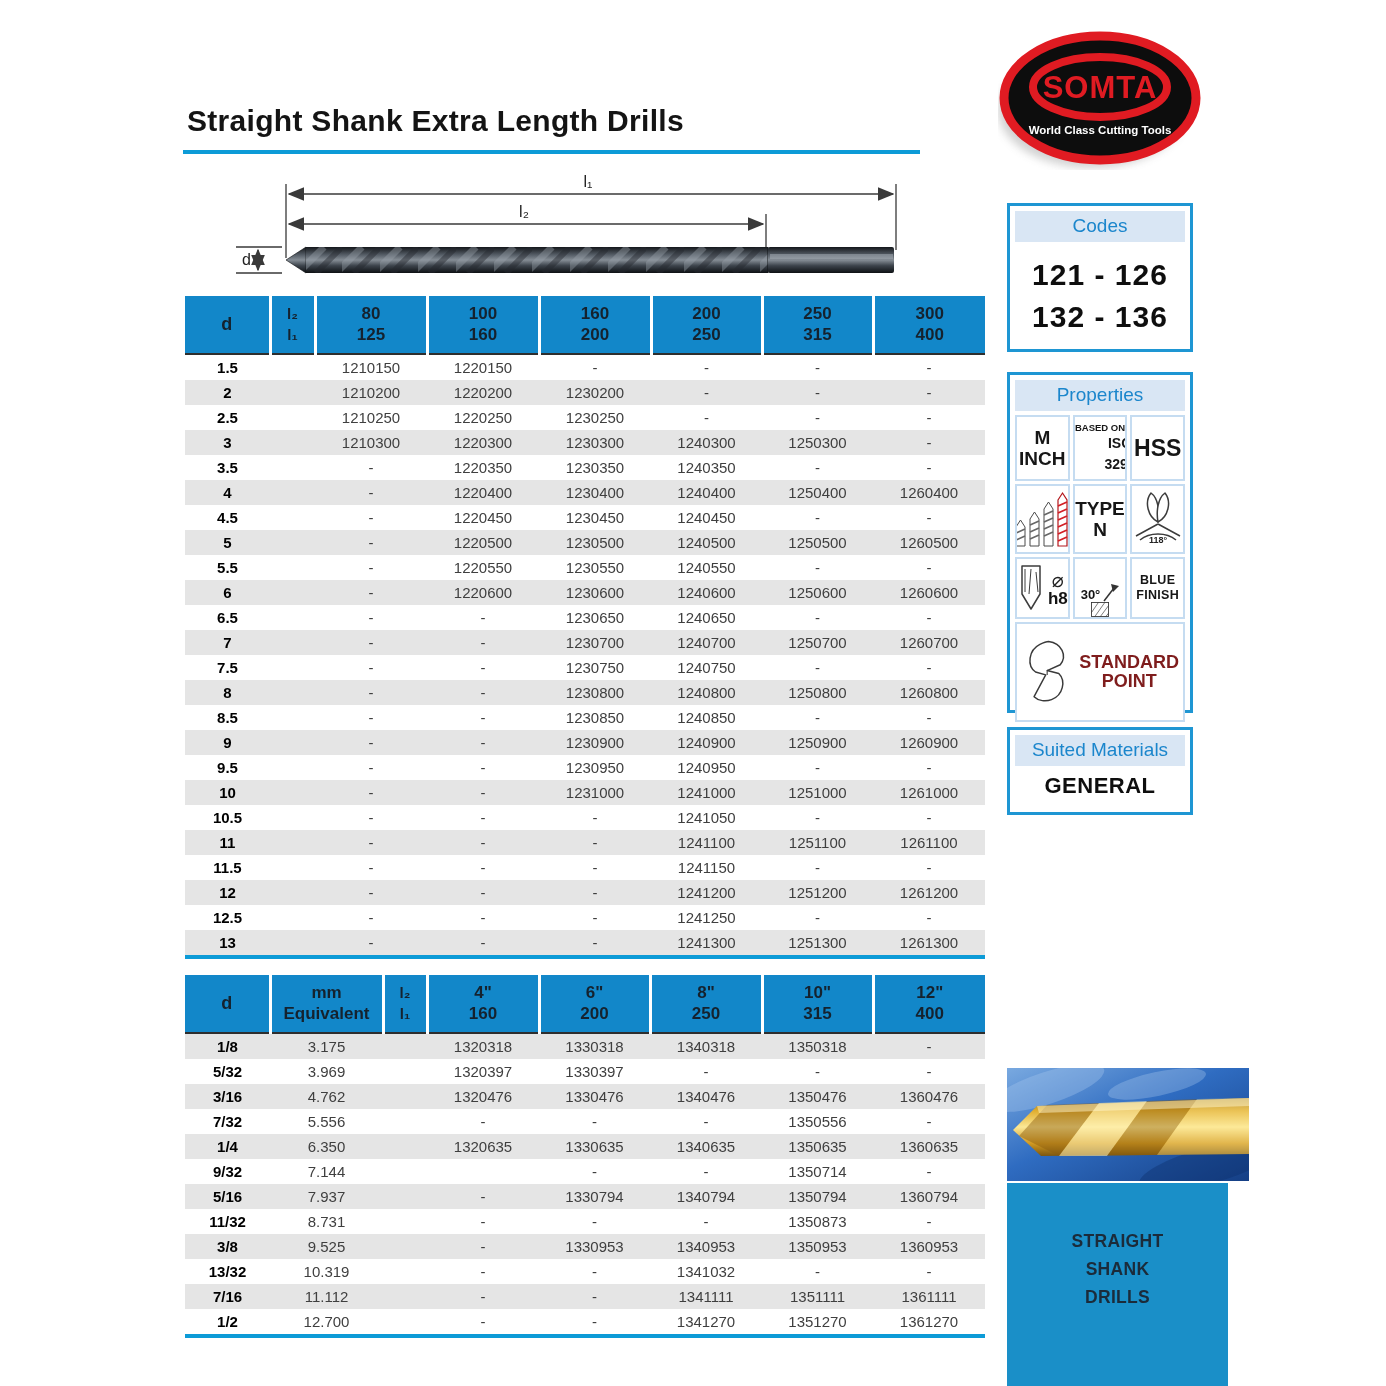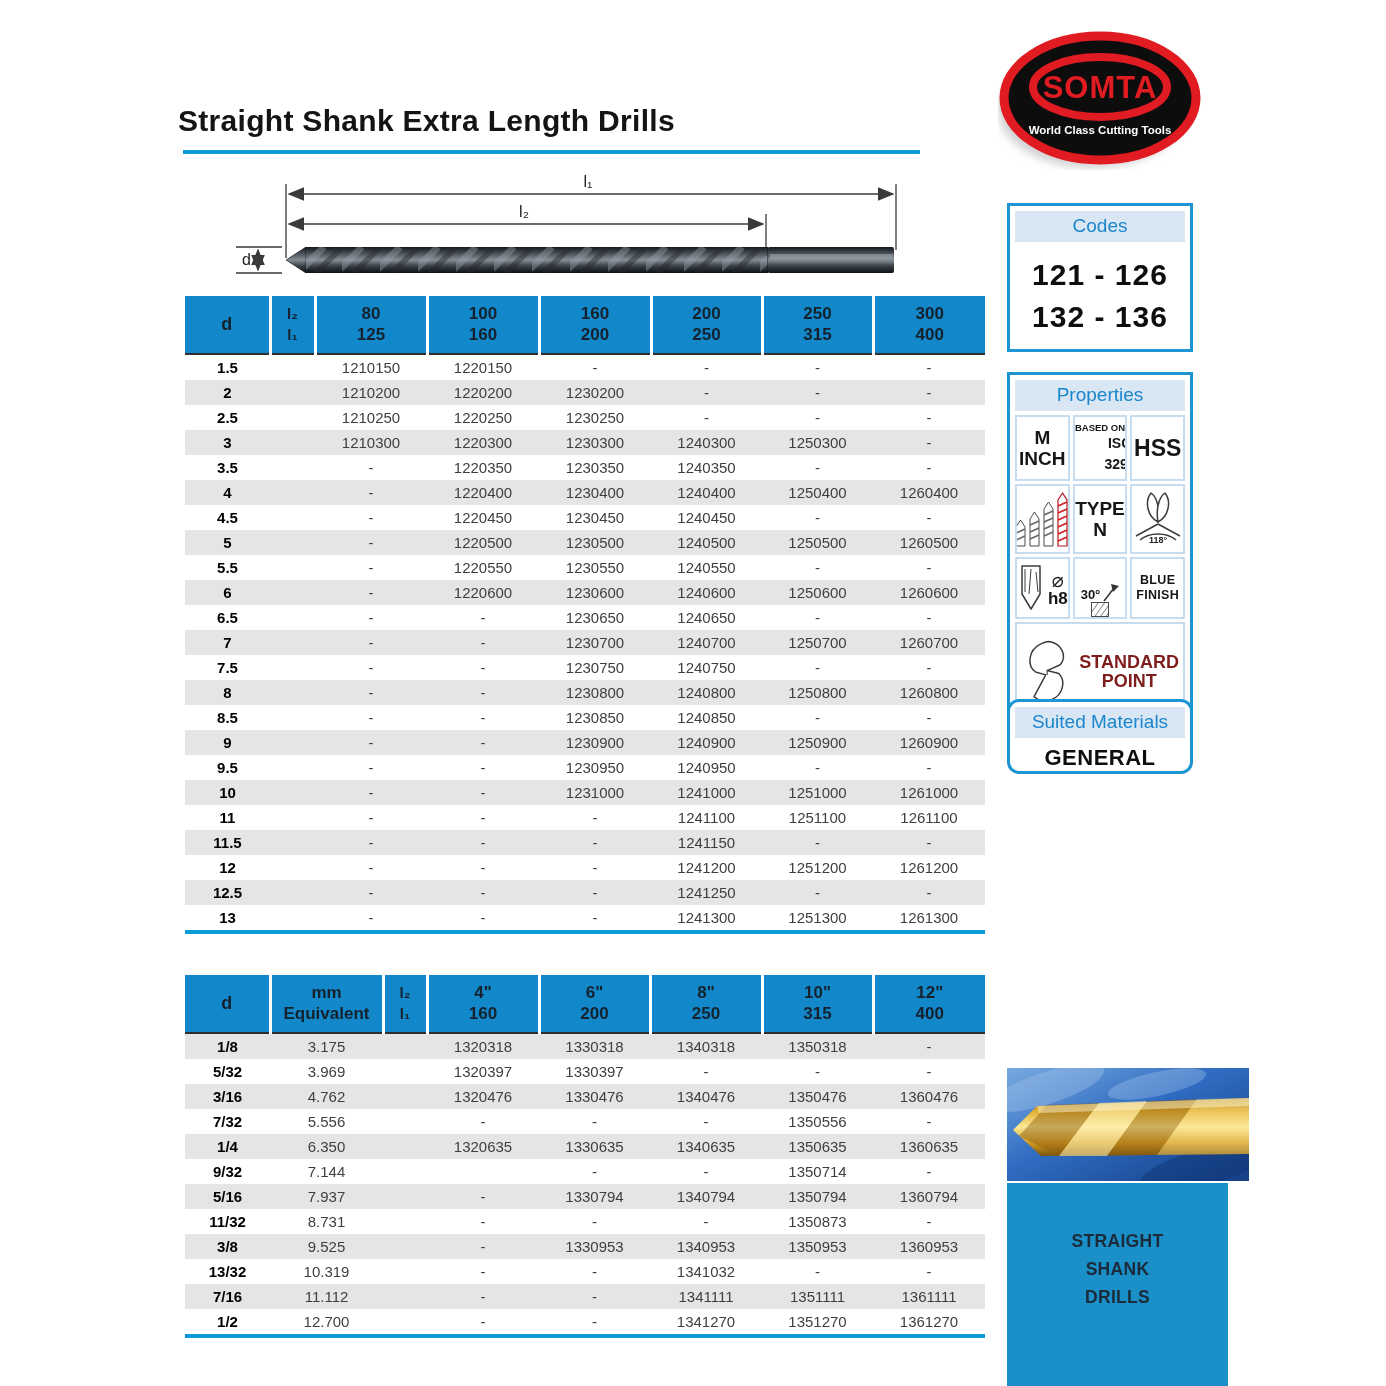--- a/index.html
+++ b/index.html
@@ -4,21 +4,21 @@
 <style>
   * { margin:0; padding:0; box-sizing:border-box; }
   html,body { background:#fff; }
   #page {
     position:relative; width:1386px; height:1386px; background:#fff;
     font-family:"Liberation Sans","DejaVu Sans",sans-serif; overflow:hidden;
     --header_blue:#1287c9; --accent_blue:#0d9bd7; --panel_border:#1e96d3;
     --panel_head_bg:#d9e6f4; --panel_head_text:#1b86cc; --row_stripe:#e5e5e5;
     --logo_red:#e01b22; --side_panel_blue:#1a8fc8;
   }
-  .title { position:absolute; left:178px; top:104px; font-size:30px; font-weight:bold; color:#141414; letter-spacing:.3px; }
+  .title { position:absolute; left:187px; top:104px; font-size:30px; font-weight:bold; color:#141414; letter-spacing:.3px; }
   .title-rule { position:absolute; left:183px; top:150px; width:737px; height:4px; background:var(--accent_blue); }
 
   
   table.codes { position:absolute; left:185px; border-collapse:collapse; table-layout:fixed; width:800px; border-bottom:4px solid var(--accent_blue); }
   #t1 { top:296px; } #t2 { top:975px; }
   table.codes thead th {
     background:var(--header_blue); color:#15222e; font-weight:bold; font-size:17px;
     vertical-align:middle; padding:7px 0 8px; border-bottom:2px solid #2e2e2e; line-height:21px;
   }
   table.codes thead th:not(:last-child){ border-right:3px solid #fff; }
@@ -46,21 +46,21 @@
   .b13 { font-size:12.5px; font-weight:bold; color:#161616; line-height:15px; letter-spacing:.3px; }
   .tiny { font-size:9.5px; font-weight:bold; color:#161616; line-height:11px; }
   .iso-big { font-size:14px; font-weight:bold; color:#161616; line-height:21px;margin-left:40px; }
   .h8row { display:flex; align-items:center; gap:3px; }
   .h8col { display:flex; flex-direction:column; align-items:center; line-height:1; }
   .diaSym { font-size:20px; color:#222; font-family:"DejaVu Sans",sans-serif; }
   .h8txt { font-size:17px; font-weight:bold; color:#141414; }
   .hxTop { display:flex; align-items:flex-end; gap:1px; }
   .hx30 { font-size:13px; font-weight:bold; color:#141414;margin-top:28px; }
   .pt-label { font-size:18px; font-weight:bold; color:#7f1d1d; line-height:19px; }
-  #suited-panel { top:699px; height:75px;border-radius:12px; }
+  #suited-panel { top:727px; height:88px; }
   #suited-panel .vals { margin-top:7px; text-align:center; font-size:22px; font-weight:bold; color:#0e0e0e; letter-spacing:.5px; }
 
   
   #photo { position:absolute; left:1007px; top:1068px; width:242px; height:113px; }
   #caption { position:absolute; left:1007px; top:1183px; width:221px; height:203px; background:var(--side_panel_blue); }
   #caption .cap { padding-top:44px; text-align:center; font-size:17.5px; font-weight:bold; color:#1b2b3a; line-height:28px; letter-spacing:.3px; }
 
   #logo { position:absolute; left:998px; top:30px; }
   #diagram { position:absolute; left:228px; top:170px; }
 </style>
@@ -334,20 +334,30 @@
           <td class="dcol">10</td>
           <td></td>
           <td>-</td>
           <td>-</td>
           <td>1231000</td>
           <td>1241000</td>
           <td>1251000</td>
           <td>1261000</td>
         </tr>
         <tr>
+          <td class="dcol">10.5</td>
+          <td></td>
+          <td>-</td>
+          <td>-</td>
+          <td>-</td>
+          <td>1241050</td>
+          <td>-</td>
+          <td>-</td>
+        </tr>
+        <tr>
           <td class="dcol">11</td>
           <td></td>
           <td>-</td>
           <td>-</td>
           <td>-</td>
           <td>1241100</td>
           <td>1251100</td>
           <td>1261100</td>
         </tr>
         <tr>

